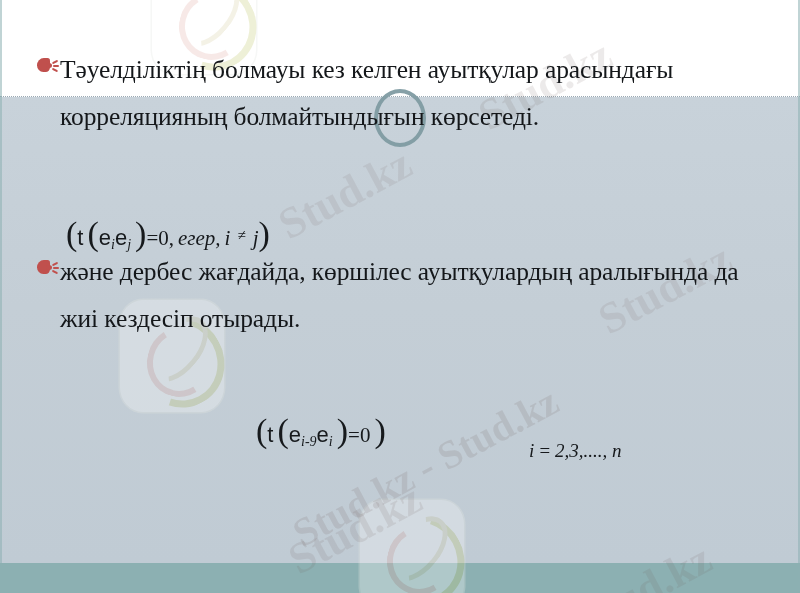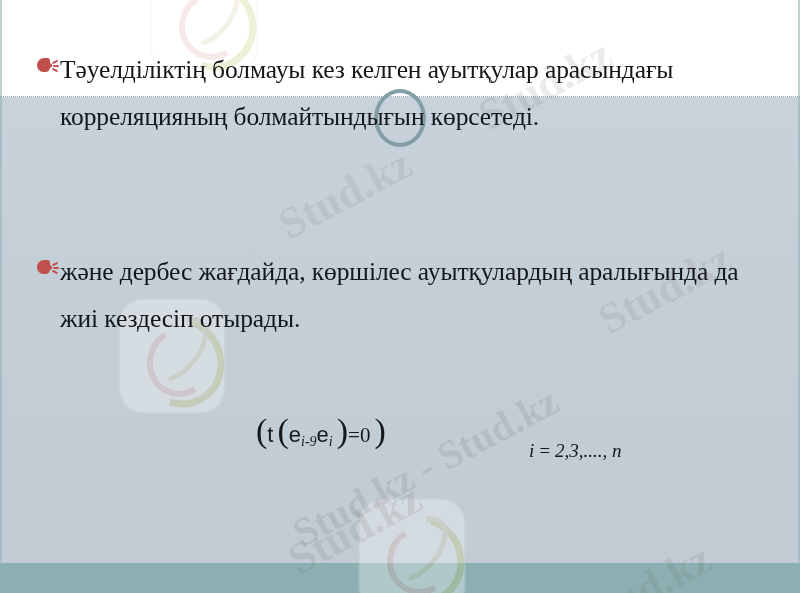--- a/index.html
+++ b/index.html
@@ -274,20 +274,27 @@
     <span class="bullet-icon">
       <span class="head"></span>
         <span class="snout"></span>
       <span class="ray r1"></span>
         <span class="ray r2"></span>
         <span class="ray r3"></span>
     </span>
     <span class="bullet-text">Тәуелділіктің болмауы кез келген ауытқулар арасындағы корреляцияның болмайтындығын көрсетеді.</span>
   </div>
 
+  <div class="formula formula-1">
+    <span class="paren-big">(</span><span class="fn">t</span>
+    <span class="paren-big">(</span><span class="var">e</span><span class="sub">i</span><span class="var">e</span><span class="sub">j</span>
+    <span class="paren-big">)</span><span class="op">=</span><span class="op">0</span><span class="op">,</span>
+    <span class="ital">егер</span><span class="ital">,</span>
+    <span class="itvar">i</span><span class="neq">≠</span><span class="itvar">j</span><span class="paren-big">)</span>
+  </div>
 
   <div class="bullet-block bullet-2">
     <span class="bullet-icon">
       <span class="head"></span>
         <span class="snout"></span>
       <span class="ray r1"></span>
         <span class="ray r2"></span>
         <span class="ray r3"></span>
     </span>
     <span class="bullet-text">және дербес жағдайда, көршілес ауытқулардың аралығында да жиі кездесіп отырады.</span>

